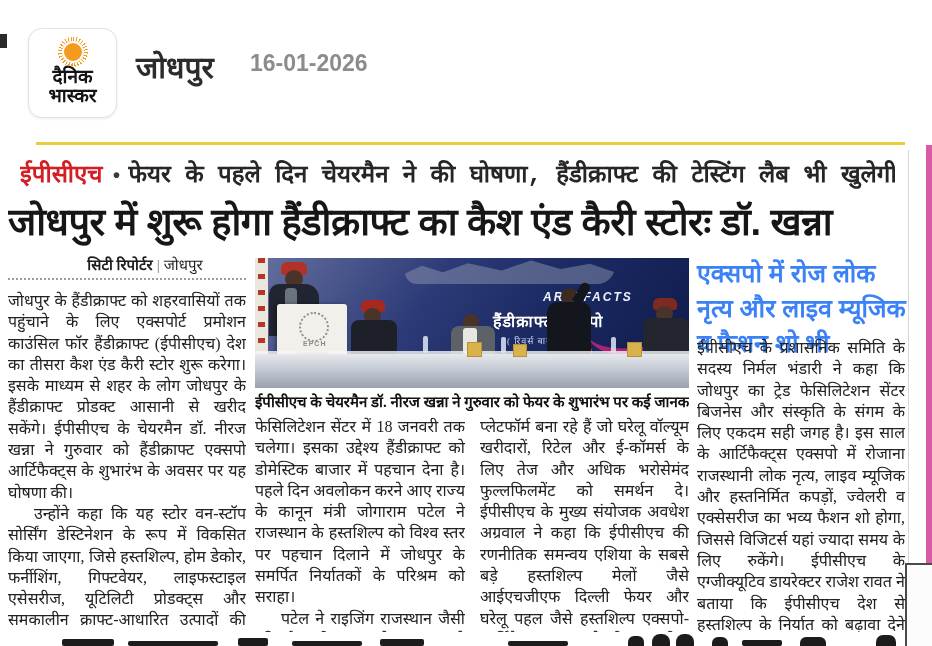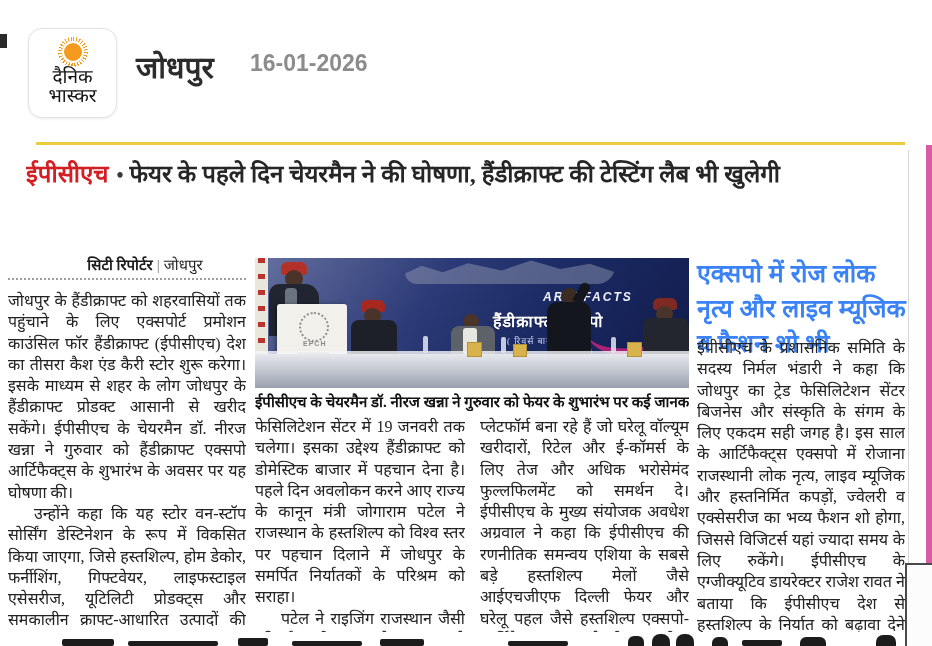--- a/index.html
+++ b/index.html
@@ -12,37 +12,37 @@
 
   
   .edge-notch{position:absolute;left:0;top:34px;width:7px;height:14px;background:#2a2a2a;}
   .logo-card{position:absolute;left:28px;top:28px;width:87px;height:88px;background:#fff;
              border:1px solid #e3e3e3;border-radius:14px;box-shadow:0 1px 3px rgba(0,0,0,.08);
              display:flex;flex-direction:column;align-items:center;justify-content:flex-start;}
   .sun-wrap{position:relative;width:30px;height:30px;margin-top:8px;}
   .sun-rays{position:absolute;inset:0;border-radius:50%;
             background:repeating-conic-gradient(#f49b1f 0 5deg, transparent 5deg 13deg);}
   .sun-core{position:absolute;inset:4px;border-radius:50%;background:#f49b1f;box-shadow:0 0 0 2px #fff inset;}
-  .logo-text{font-family:"Liberation Serif", serif;font-weight:normal;color:#141414;
+  .logo-text{font-family:"Liberation Serif", serif;font-weight:bold;color:#141414;
              font-size:19px;line-height:19px;text-align:center;letter-spacing:0;}
   .city{position:absolute;left:136px;top:46px;font-family:"Liberation Sans", sans-serif;
         font-weight:bold;font-size:30px;color:#2c2c2c;}
   .date{position:absolute;left:250px;top:50px;font-family:"Liberation Sans", sans-serif;
         font-weight:600;font-size:23px;color:var(--gray-date);}
 
   
   .yellow-rule{position:absolute;left:36px;top:142px;width:869px;height:3px;background:var(--yellow-rule);}
   .right-divider{position:absolute;left:908px;top:150px;width:1px;height:496px;background:#d8d8d8;}
   .magenta-strip{position:absolute;right:0;top:145px;width:6px;height:501px;background:var(--magenta);}
   .corner-box{position:absolute;left:905px;top:563px;width:40px;height:95px;background:#fcfcfc;
               border:2px solid #4a4a4a;z-index:5;}
 
   
-  .kicker{position:absolute;left:26px;top:156px;width:875px;white-space:nowrap;overflow:hidden;
-          font-family:Liberation Serif, serif;font-weight:bold;font-size:24px;color:#262626;}
+  .kicker{position:absolute;left:20px;top:156px;width:875px;white-space:nowrap;overflow:hidden;
+          font-family:Liberation Mono, monospace;font-weight:bold;font-size:24px;color:#262626;}
   .kicker .brand{color:var(--kicker-red);}
   .kicker .bullet{color:#3a3a3a;padding:0 6px 0 8px;font-size:20px;}
   .headline{position:absolute;left:8px;top:194px;width:900px;white-space:nowrap;overflow:hidden;
             font-family:"Liberation Sans", sans-serif;font-weight:800;font-size:38px;
             letter-spacing:-0.5px;color:var(--ink);}
   .byline{position:absolute;left:8px;top:254px;width:238px;text-align:center;
           font-size:15px;color:#1d1d1d;}
   .byline .rep{font-weight:bold;margin-left:36px;}
   .byline .sep{color:#777;padding:0 4px;}
   .dotted-rule{position:absolute;left:8px;top:278px;width:238px;border-top:2px dotted #9a9a9a;}
@@ -122,20 +122,21 @@
 
   <div class="yellow-rule"></div>
   <div class="right-divider"></div>
   <div class="magenta-strip"></div>
   <div class="corner-box"></div>
 
   <div class="kicker">
     <span class="brand">ईपीसीएच</span><span class="bullet">•</span><span>फेयर के पहले दिन चेयरमैन ने की घोषणा, हैंडीक्राफ्ट की टेस्टिंग लैब भी खुलेगी</span>
   </div>
 
+  <div class="headline">जोधपुर में शुरू होगा हैंडीक्राफ्ट का कैश एंड कैरी स्टोरः डॉ. खन्ना</div>
 
   <div class="byline">
     <span class="rep">सिटी रिपोर्टर</span><span class="sep">|</span><span>जोधपुर</span>
   </div>
   <div class="dotted-rule"></div>
 
   <div class="col col1">
     <p>जोधपुर के हैंडीक्राफ्ट को शहरवासियों तक पहुंचाने के लिए एक्सपोर्ट प्रमोशन काउंसिल फॉर हैंडीक्राफ्ट (ईपीसीएच) देश का तीसरा कैश एंड कैरी स्टोर शुरू करेगा। इसके माध्यम से शहर के लोग जोधपुर के हैंडीक्राफ्ट प्रोडक्ट आसानी से खरीद सकेंगे। ईपीसीएच के चेयरमैन डॉ. नीरज खन्ना ने गुरुवार को हैंडीक्राफ्ट एक्सपो आर्टिफैक्ट्स के शुभारंभ के अवसर पर यह घोषणा की।</p>
     <p class="indent">उन्होंने कहा कि यह स्टोर वन-स्टॉप सोर्सिंग डेस्टिनेशन के रूप में विकसित किया जाएगा, जिसे हस्तशिल्प, होम डेकोर, फर्नीशिंग, गिफ्टवेयर, लाइफस्टाइल एसेसरीज, यूटिलिटी प्रोडक्ट्स और समकालीन क्राफ्ट-आधारित उत्पादों की सोच-समझकर क्यूरेट की गई श्रृंखला उपलब्ध होगी। इसके साथ यहां एक टेस्टिंग लैब संचालित होगी। इससे जोधपुर के एक्सपोर्टर्स के प्रोडक्ट की गुणवत्ता को सुधारा जा सकेगा। यह फेयर बोरानाडा स्थित ट्रेड</p>
   </div>
@@ -183,21 +184,21 @@
     <div class="book" style="left:372px;top:84px;width:13px;height:13px;"></div>
     <div class="bottle" style="left:168px;top:78px;width:5px;height:17px;"></div>
     <div class="bottle" style="left:246px;top:79px;width:5px;height:16px;"></div>
     <div class="bottle" style="left:356px;top:79px;width:5px;height:16px;"></div>
   </div>
 
   <div style="position:absolute;left:255px;top:391px;width:434px;font-weight:bold;font-size:15px;
               white-space:nowrap;overflow:hidden;color:#111;">ईपीसीएच के चेयरमैन डॉ. नीरज खन्ना ने गुरुवार को फेयर के शुभारंभ पर कई जानकारियां दीं।</div>
 
   <div class="col col2">
-    <p>फेसिलिटेशन सेंटर में 19 जनवरी तक चलेगा। इसका उद्देश्य हैंडीक्राफ्ट को डोमेस्टिक बाजार में पहचान देना है। पहले दिन अवलोकन करने आए राज्य के कानून मंत्री जोगाराम पटेल ने राजस्थान के हस्तशिल्प को विश्व स्तर पर पहचान दिलाने में जोधपुर के समर्पित निर्यातकों के परिश्रम को सराहा।</p>
+    <p>फेसिलिटेशन सेंटर में 18 जनवरी तक चलेगा। इसका उद्देश्य हैंडीक्राफ्ट को डोमेस्टिक बाजार में पहचान देना है। पहले दिन अवलोकन करने आए राज्य के कानून मंत्री जोगाराम पटेल ने राजस्थान के हस्तशिल्प को विश्व स्तर पर पहचान दिलाने में जोधपुर के समर्पित निर्यातकों के परिश्रम को सराहा।</p>
     <p class="indent">पटेल ने राइजिंग राजस्थान जैसी परिवर्तनकारी पहल के माध्यम से निर्यात प्रोत्साहन के प्रति राज्य सरकार की प्रतिबद्धता दोहराई। ईपीसीएच के उपाध्यक्ष सागर मेहता ने कहा कि हम इस एक्सपो को केवल एक प्रदर्शन मंच नहीं, बल्कि ऐसा</p>
   </div>
   <div class="col col3">
     <p>प्लेटफॉर्म बना रहे हैं जो घरेलू वॉल्यूम खरीदारों, रिटेल और ई-कॉमर्स के लिए तेज और अधिक भरोसेमंद फुल्लफिलमेंट को समर्थन दे। ईपीसीएच के मुख्य संयोजक अवधेश अग्रवाल ने कहा कि ईपीसीएच की रणनीतिक समन्वय एशिया के सबसे बड़े हस्तशिल्प मेलों जैसे आईएचजीएफ दिल्ली फेयर और घरेलू पहल जैसे हस्तशिल्प एक्सपो-आर्टिफैक्ट्स 2026 के बीच इस बी टू बी व बी टू सी मॉडल ने होटल चेन और ई-कॉमर्स रिप्लेनिशमेंट साइकिल्स से प्राप्त पुष्ट प्रतिबद्धताओं के माध्यम से एमएसएमई विकास को गति दी है।</p>
   </div>
   <div class="col4-heading">एक्सपो में रोज लोक नृत्य और लाइव म्यूजिक व फैशन शो भी</div>
   <div class="col col4">
     <p>ईपीसीएच के प्रशासनिक समिति के सदस्य निर्मल भंडारी ने कहा कि जोधपुर का ट्रेड फेसिलिटेशन सेंटर बिजनेस और संस्कृति के संगम के लिए एकदम सही जगह है। इस साल के आर्टिफैक्ट्स एक्सपो में रोजाना राजस्थानी लोक नृत्य, लाइव म्यूजिक और हस्तनिर्मित कपड़ों, ज्वेलरी व एक्सेसरीज का भव्य फैशन शो होगा, जिससे विजिटर्स यहां ज्यादा समय के लिए रुकेंगे। ईपीसीएच के एग्जीक्यूटिव डायरेक्टर राजेश रावत ने बताया कि ईपीसीएच देश से हस्तशिल्प के निर्यात को बढ़ावा देने और देश के लाखों कारीगरों और शिल्पकारों के हुनरमंद हाथों के जादू की ब्रांड इमेज बनाने के लिए एक नोडल संस्था है। कार्यक्रम में पूर्व अध्यक्ष रवि पासी, जॉइंट डायरेक्टर विकास गोयल, प्रदीप मुच्छाला, राधेश्याम रंगा, नरेश बोथरा, मनीष मेहता व सिमरनदीप सिंह कोहली भी मौजूद थे।</p>
   </div>
 

